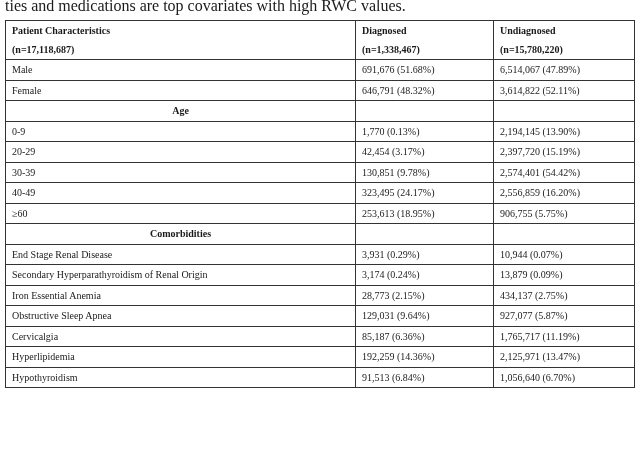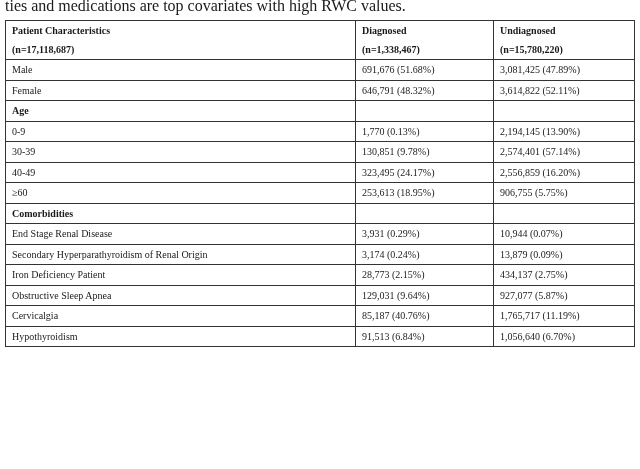--- a/index.html
+++ b/index.html
@@ -22,21 +22,21 @@
   td {
     border: 1px solid #333;
     padding: 0 6px;
     height: 19.5px; line-height: 19px;
     white-space: nowrap; vertical-align: top;
   }
   td.c0 { width: 337px; }
   td.c1 { width: 125px; margin-top: 40px; }
   td.c2 { width: 128px; margin-left: 24px; }
   tr.head td { font-weight: bold; height: 38px; line-height: 19px; }
-  tr.section td { font-weight: bold; }
+  tr.section td { font-weight: bold; text-align: center; }
   tr.head td.top { border-top: 1px solid #333; }
 </style>
 </head>
 <body>
 
 <div class="caption">ties and medications are top covariates with high RWC values.</div>
 
 <table>
   <tbody id="tbody">
     <tr class="head">
@@ -49,41 +49,46 @@
         <span>(n=1,338,467)</span>
       </td>
       <td class="c2 top">
         <span>Undiagnosed</span><br>
         <span>(n=15,780,220)</span>
       </td>
     </tr>
   <tr class="data">
         <td class="c0">Male</td>
         <td class="c1">691,676 (51.68%)</td>
-        <td class="c2">3,081,425 (47.89%)</td>
+        <td class="c2">6,514,067 (47.89%)</td>
       </tr>
       <tr class="data">
         <td class="c0">Female</td>
         <td class="c1">646,791 (48.32%)</td>
         <td class="c2">3,614,822 (52.11%)</td>
       </tr>
       <tr class="section">
         <td class="c0">Age</td>
         <td class="c1"></td>
         <td class="c2"></td>
       </tr>
       <tr class="data">
         <td class="c0">0-9</td>
         <td class="c1">1,770 (0.13%)</td>
         <td class="c2">2,194,145 (13.90%)</td>
       </tr>
       <tr class="data">
+        <td class="c0">20-29</td>
+        <td class="c1">42,454 (3.17%)</td>
+        <td class="c2">2,397,720 (15.19%)</td>
+      </tr>
+      <tr class="data">
         <td class="c0">30-39</td>
         <td class="c1">130,851 (9.78%)</td>
-        <td class="c2">2,574,401 (57.14%)</td>
+        <td class="c2">2,574,401 (54.42%)</td>
       </tr>
       <tr class="data">
         <td class="c0">40-49</td>
         <td class="c1">323,495 (24.17%)</td>
         <td class="c2">2,556,859 (16.20%)</td>
       </tr>
       <tr class="data">
         <td class="c0">≥60</td>
         <td class="c1">253,613 (18.95%)</td>
         <td class="c2">906,755 (5.75%)</td>
@@ -97,33 +102,38 @@
         <td class="c0">End Stage Renal Disease</td>
         <td class="c1">3,931 (0.29%)</td>
         <td class="c2">10,944 (0.07%)</td>
       </tr>
       <tr class="data">
         <td class="c0">Secondary Hyperparathyroidism of Renal Origin</td>
         <td class="c1">3,174 (0.24%)</td>
         <td class="c2">13,879 (0.09%)</td>
       </tr>
       <tr class="data">
-        <td class="c0">Iron Deficiency Patient</td>
+        <td class="c0">Iron Essential Anemia</td>
         <td class="c1">28,773 (2.15%)</td>
         <td class="c2">434,137 (2.75%)</td>
       </tr>
       <tr class="data">
         <td class="c0">Obstructive Sleep Apnea</td>
         <td class="c1">129,031 (9.64%)</td>
         <td class="c2">927,077 (5.87%)</td>
       </tr>
       <tr class="data">
         <td class="c0">Cervicalgia</td>
-        <td class="c1">85,187 (40.76%)</td>
+        <td class="c1">85,187 (6.36%)</td>
         <td class="c2">1,765,717 (11.19%)</td>
+      </tr>
+      <tr class="data">
+        <td class="c0">Hyperlipidemia</td>
+        <td class="c1">192,259 (14.36%)</td>
+        <td class="c2">2,125,971 (13.47%)</td>
       </tr>
       <tr class="data">
         <td class="c0">Hypothyroidism</td>
         <td class="c1">91,513 (6.84%)</td>
         <td class="c2">1,056,640 (6.70%)</td>
       </tr>
     </tbody>
 </table>
 
 </body></html>

